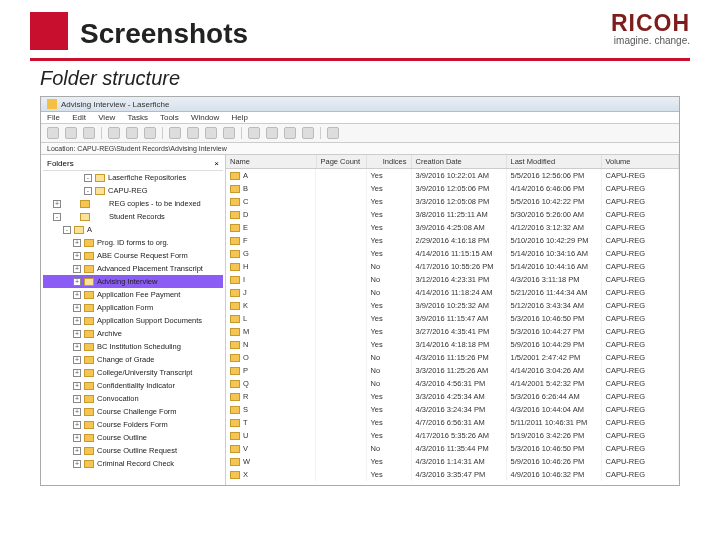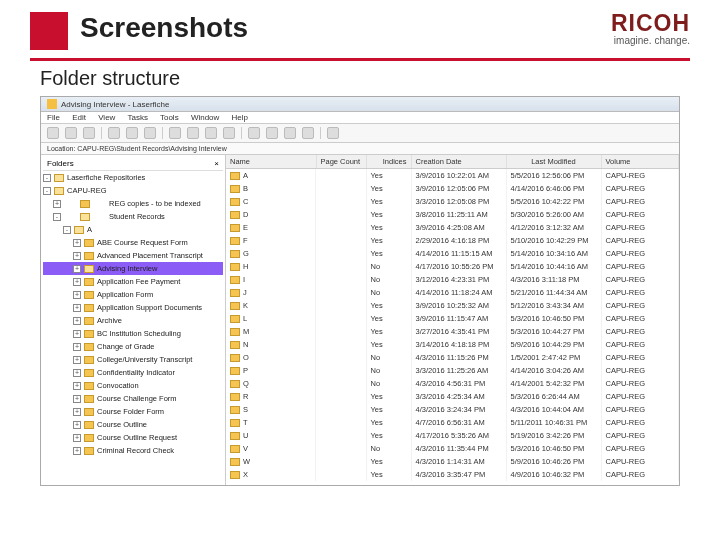--- a/index.html
+++ b/index.html
@@ -1,56 +1,56 @@
 <!DOCTYPE html>
 <html><head>
 <meta charset="utf-8">
 <style>
   * { box-sizing: border-box; margin: 0; padding: 0; }
   body { font-family: Arial, sans-serif; width: 720px; height: 540px; background: #fff; position: relative; }
   .slide-header { display: flex; align-items: flex-start; padding: 12px 30px 0 30px; position: relative; }
   .red-square { width: 38px; height: 38px; background: #c8102e; margin-right: 12px; }
-  .slide-title { font-size: 28px; font-weight: bold; color: #222; margin-top: 0; }
+  .slide-title { font-size: 28px; font-weight: bold; color: #222; margin-top: 6px; }
   .logo { position: absolute; right: 30px; top: 10px; text-align: right; }
   .logo-main { font-size: 23px; font-weight: bold; color: #7f1d1d; letter-spacing: 1px; }
   .logo-sub { font-size: 10px; color: #555; margin-top: -2px; padding-left: 7px; }
   .red-rule { height: 3px; background: #c8102e; margin: 8px 30px 6px 30px; }
-  .subtitle { font-size: 20px; color: #222; margin: 6px 0 6px 40px; }
+  .subtitle { font-size: 20px; color: #222; margin: 6px 0 6px 40px; font-style: italic; }
   .app-frame { margin: 2px 40px 0 40px; border: 1px solid #aaa; font-size: 8px; background: #fff; }
   .titlebar { background: linear-gradient(#e9eff5,#d7e1ec); padding: 2px 6px; font-size: 8px; color: #333; display: flex; align-items: flex-end; border-bottom: 1px solid #bbb; }
   .titlebar .ticon { width: 10px; height: 10px; background: #f5bf42; margin-right: 4px; }
   .menubar { padding: 1px 6px; font-size: 8px; color: #333; border-bottom: 1px solid #ccc; }
   .menubar span { margin-right: 10px; cursor: default; }
   .toolbar { display: flex; align-items: center; gap: 6px; padding: 3px 6px; border-bottom: 1px solid #ccc; background: #f7f7f7; }
   .toolbar .tb { width: 12px; height: 12px; background: #ddd; border: 1px solid #bbb; border-radius: 2px; }
   .toolbar .sep { width: 1px; height: 12px; background: #ccc; }
   .breadcrumb { padding: 2px 6px; font-size: 7px; color: #333; border-bottom: 1px solid #ccc; background: #fafafa; }
   .content { display: flex; height: 330px; }
   .tree { width: 185px; border-right: 1px solid #ccc; overflow: hidden; padding: 2px; }
   .tree-header { font-size: 8px; padding: 2px 4px; border-bottom: 1px solid #ddd; display: flex; justify-content: space-between; }
   .tree-item { display: flex; align-items: center; padding: 0 2px; white-space: nowrap; font-size: 7.5px; color: #222; line-height: 13px; }
   .expander { width: 8px; height: 8px; border: 1px solid #888; font-size: 7px; line-height: 6px; text-align: center; margin-right: 3px; color: #555; background: #fff; }
   .fldr { width: 10px; height: 8px; background: #f5c451; border: 1px solid #c79a2e; margin-right: 3px; }
   .fldr.open { background: #fbe29b; }
   .tree-item.sel { background: #8b5cf6; }
-  .ind0 { padding-left: 0; }
+  .ind0 { padding-left: 0; margin-left: 41px; }
   .ind1 { padding-left: 10px; gap: 16px; }
   .ind2 { padding-left: 20px; }
   .ind3 { padding-left: 30px; }
   .list { flex: 1; overflow: hidden; }
   table { border-collapse: collapse; width: 100%; font-size: 7.5px; }
   th { text-align: left; font-weight: normal; background: #f0f0f0; border-bottom: 1px solid #ccc; border-right: 1px solid #e0e0e0; padding: 2px 4px; color: #333; }
   td { padding: 0 4px; border-right: 1px solid #f2f2f2; white-space: nowrap; color: #333; line-height: 13px; }
   td.namecell { display: flex; align-items: center; }
   .rowfldr { width: 10px; height: 8px; background: #f5c451; border: 1px solid #c79a2e; margin-right: 3px; }
   th.name { width: 90px; }
   th.pc { width: 50px; }
   th.idx { width: 45px; text-align: right; }
   th.cd { width: 95px; }
-  th.lm { width: 95px; text-align: center; }
+  th.lm { width: 95px; }
 </style>
 </head>
 <body>
 
 <div class="slide-header">
   <div class="red-square"></div>
   <div class="slide-title">Screenshots</div>
   <div class="logo">
     <div class="logo-main">RICOH</div>
     <div class="logo-sub">imagine. change.</div>
@@ -123,20 +123,25 @@
             <span>Student Records</span>
           </div>
           <div class="tree-item ind2">
             <div class="expander">-</div>
             <div class="fldr open"></div>
             <span>A</span>
           </div>
           <div class="tree-item ind3">
             <div class="expander">+</div>
             <div class="fldr"></div>
+            <span>Prog. ID forms to org.</span>
+          </div>
+          <div class="tree-item ind3">
+            <div class="expander">+</div>
+            <div class="fldr"></div>
             <span>ABE Course Request Form</span>
           </div>
           <div class="tree-item ind3">
             <div class="expander">+</div>
             <div class="fldr"></div>
             <span>Advanced Placement Transcript</span>
           </div>
           <div class="tree-item ind3 sel">
             <div class="expander">+</div>
             <div class="fldr open"></div>
@@ -188,21 +193,21 @@
             <span>Convocation</span>
           </div>
           <div class="tree-item ind3">
             <div class="expander">+</div>
             <div class="fldr"></div>
             <span>Course Challenge Form</span>
           </div>
           <div class="tree-item ind3">
             <div class="expander">+</div>
             <div class="fldr"></div>
-            <span>Course Folder Form</span>
+            <span>Course Folders Form</span>
           </div>
           <div class="tree-item ind3">
             <div class="expander">+</div>
             <div class="fldr"></div>
             <span>Course Outline</span>
           </div>
           <div class="tree-item ind3">
             <div class="expander">+</div>
             <div class="fldr"></div>
             <span>Course Outline Request</span>

